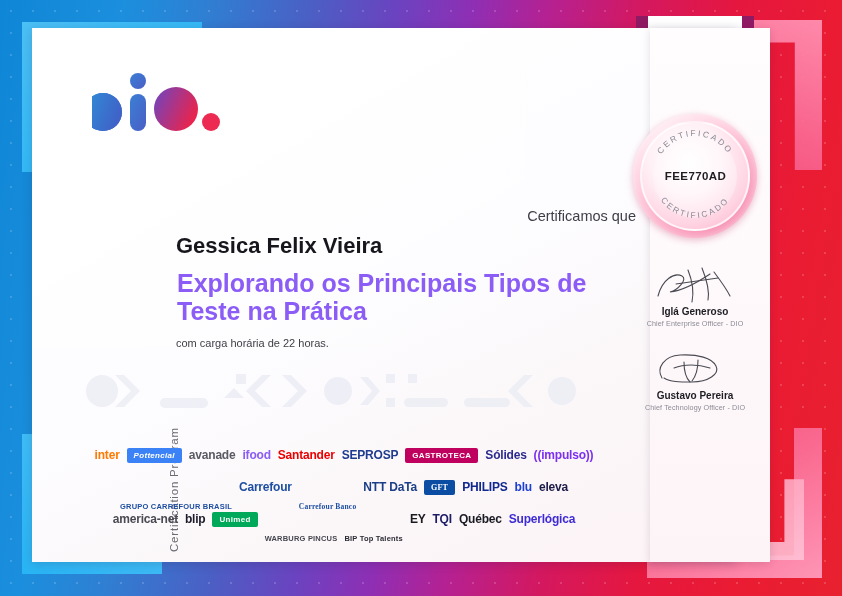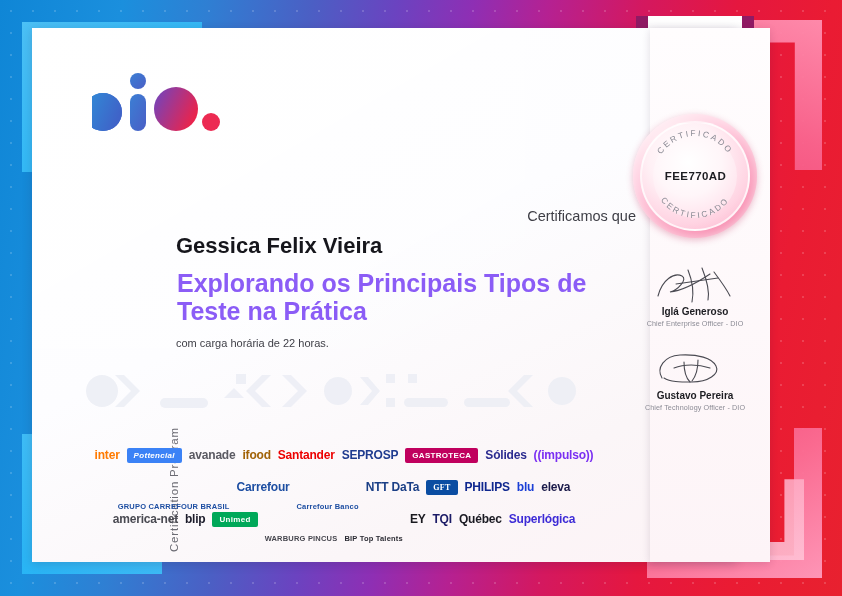--- a/index.html
+++ b/index.html
@@ -274,21 +274,21 @@
         <div class="logo-chip">
           <span class="lg-txt" style="color: rgb(255, 122, 0);">inter</span>
         </div>
         <div class="logo-chip">
           <span class="lg-box" style="background: #3b82f6; font-style: italic;">Pottencial</span>
         </div>
         <div class="logo-chip">
           <span class="lg-txt" style="color: rgb(90, 90, 98);">avanade</span>
         </div>
         <div class="logo-chip">
-          <span class="lg-txt" style="color: #a16207;">ifood</span>
+          <span class="lg-txt" style="color: #8b5cf6;">ifood</span>
         </div>
         <div class="logo-chip">
           <span class="lg-txt" style="color: rgb(236, 0, 0);">Santander</span>
         </div>
         <div class="logo-chip">
           <span class="lg-txt" style="color: rgb(31, 59, 143);">SEPROSP</span>
         </div>
         <div class="logo-chip">
           <span class="lg-box" style="background: rgb(192, 0, 94);">GASTROTECA</span>
         </div>
@@ -300,21 +300,21 @@
         </div>
       </div>
     <div class="logo-row" id="prow1">
         <div class="logo-chip">
           <span class="lg-sm" style="color: rgb(29, 78, 162);">GRUPO CARREFOUR BRASIL</span>
         </div>
         <div class="logo-chip">
           <span class="lg-txt" style="color: rgb(29, 78, 162);">Carrefour</span>
         </div>
         <div class="logo-chip">
-          <span class="lg-sm" style="color: rgb(29, 78, 162);">Carrefour Banco</span>
+          <span class="lg-sm" style="color: rgb(29, 78, 162); font-family: Liberation Serif, serif;">Carrefour Banco</span>
         </div>
         <div class="logo-chip">
           <span class="lg-txt" style="color: rgb(27, 63, 134);">NTT DaTa</span>
         </div>
         <div class="logo-chip">
           <span class="lg-box" style="background: rgb(11, 77, 162); font-family: Liberation Serif, serif;">GFT</span>
         </div>
         <div class="logo-chip">
           <span class="lg-txt" style="color: rgb(16, 40, 143);">PHILIPS</span>
         </div>

